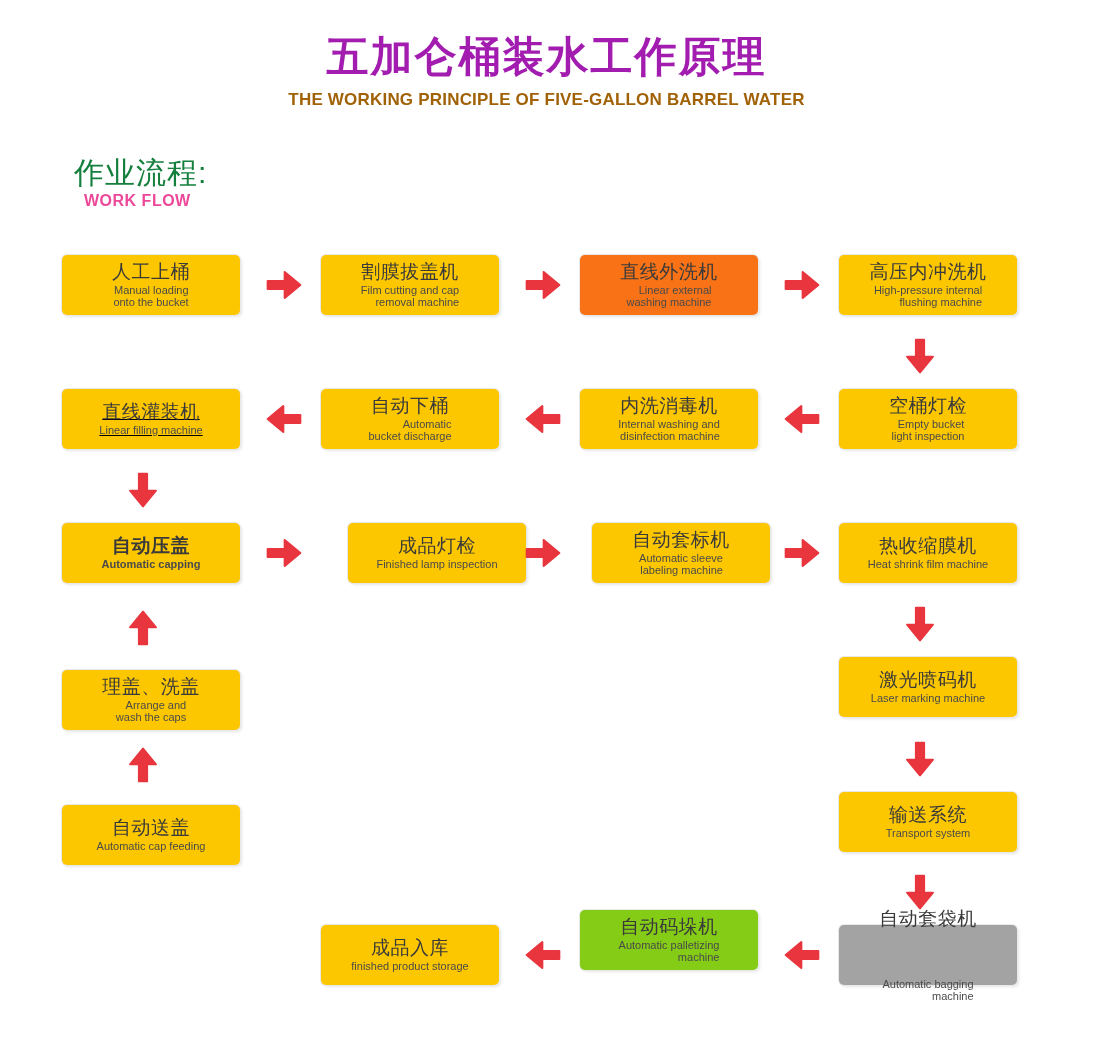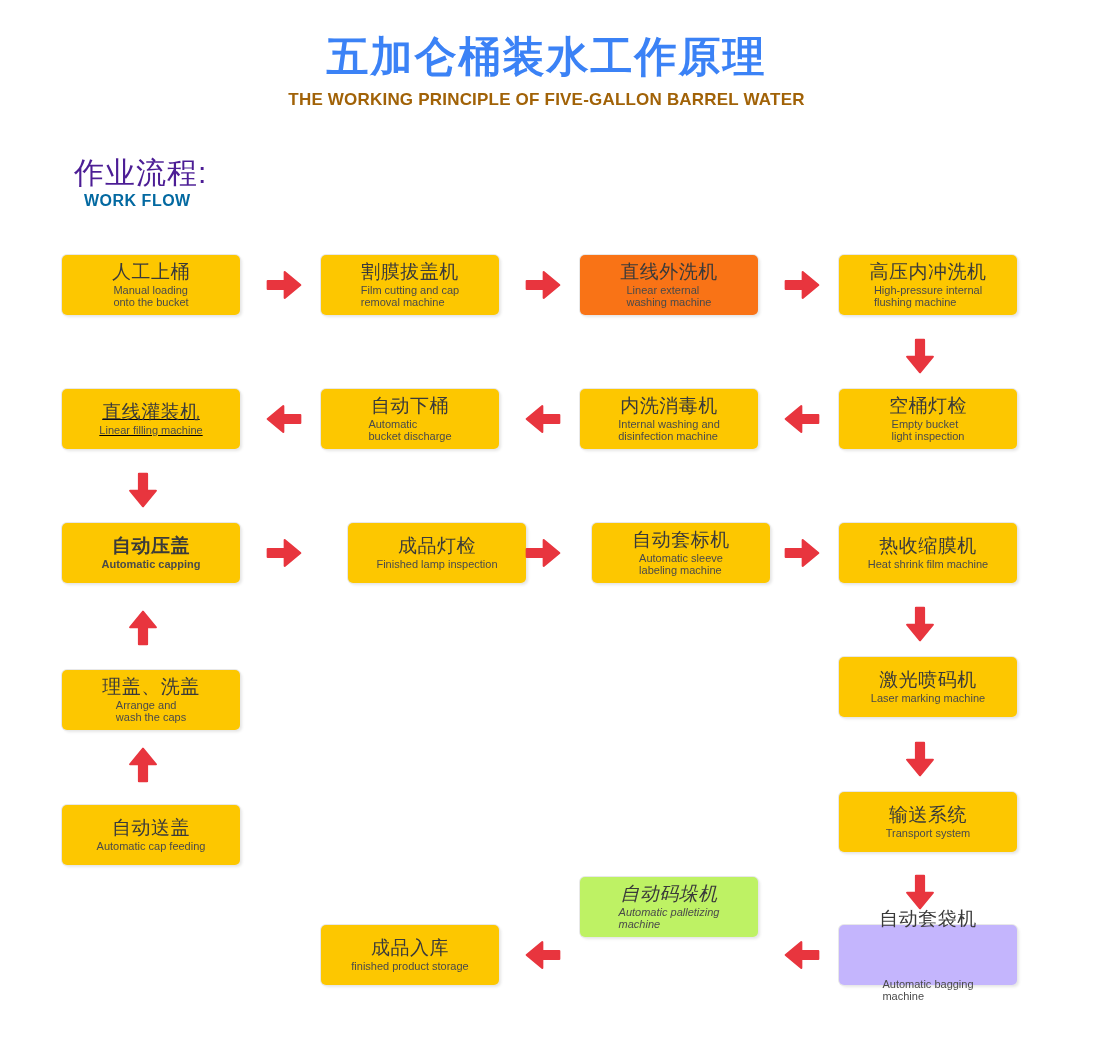--- a/index.html
+++ b/index.html
@@ -9,52 +9,52 @@
     font-family:"Liberation Sans","DejaVu Sans",sans-serif;
     overflow:hidden;
     position:relative;
   }
   #stage{position:relative;width:1093px;height:1061px;}
 
   
   .title-cn{
     position:absolute;left:0;top:34px;width:1093px;
     text-align:center;
-    font-size:42px;font-weight:bold;color:#3b82f6;
+    font-size:42px;font-weight:bold;color:#a21caf;
     letter-spacing:2px;line-height:1.1;
     white-space:nowrap;
   }
   .title-en{
     position:absolute;left:0;top:90px;width:1093px;
     text-align:center;
     font-size:17px;font-weight:bold;color:#a16207;
     letter-spacing:0.2px;white-space:nowrap;
   }
   .flow-cn{
     position:absolute;left:74px;top:153px;
-    font-size:30px;color:#4c1d95;letter-spacing:1px;
+    font-size:30px;color:#15803d;letter-spacing:1px;
     white-space:nowrap;
   }
   .flow-en{
     position:absolute;left:84px;top:192px;
-    font-size:16px;font-weight:bold;color:#0369a1;
+    font-size:16px;font-weight:bold;color:#ec4899;
     letter-spacing:0.5px;white-space:nowrap;
   }
 
   
   .node{
     position:absolute;
     width:178px;height:60px;
     background:#fdc700;
     border-radius:5px;
     box-shadow:0 0 0 1px #e8e8e8, 2px 2px 3px rgba(0,0,0,0.10);
     display:flex;flex-direction:column;
     align-items:center;justify-content:center;
     box-sizing:border-box;padding:2px 4px;
-    text-align:left;
+    text-align:right;
   }
   .node .cn{
     font-size:19px;color:#3a3a3a;line-height:1.15;
     white-space:nowrap;letter-spacing:0.5px;
   }
   .node .en{
     font-size:11px;color:#4a4a4a;line-height:1.12;
     margin-top:1px;white-space:pre-line;
   }
 
@@ -139,26 +139,26 @@
         <div class="en">Automatic cap feeding</div>
       </div>
       <div class="node" style="left: 839px; top: 657px; background: rgb(253, 199, 0);">
         <div class="cn">激光喷码机</div>
         <div class="en">Laser marking machine</div>
       </div>
       <div class="node" style="left: 839px; top: 792px; background: rgb(253, 199, 0);">
         <div class="cn">输送系统</div>
         <div class="en">Transport system</div>
       </div>
-      <div class="node" style="left: 839px; top: 925px; background: #c4b5fd; gap: 47px;">
+      <div class="node" style="left: 839px; top: 925px; background: #a3a3a3; gap: 47px;">
         <div class="cn">自动套袋机</div>
         <div class="en">Automatic bagging
 machine</div>
       </div>
-      <div class="node" style="left: 580px; top: 877px; background: #bef264; font-style: italic;">
+      <div class="node" style="left: 580px; top: 910px; background: #84cc16;">
         <div class="cn">自动码垛机</div>
         <div class="en">Automatic palletizing
 machine</div>
       </div>
       <div class="node" style="left: 321px; top: 925px; background: rgb(253, 199, 0);">
         <div class="cn">成品入库</div>
         <div class="en">finished product storage</div>
       </div>
     </div>
   <div id="arrows-layer">

